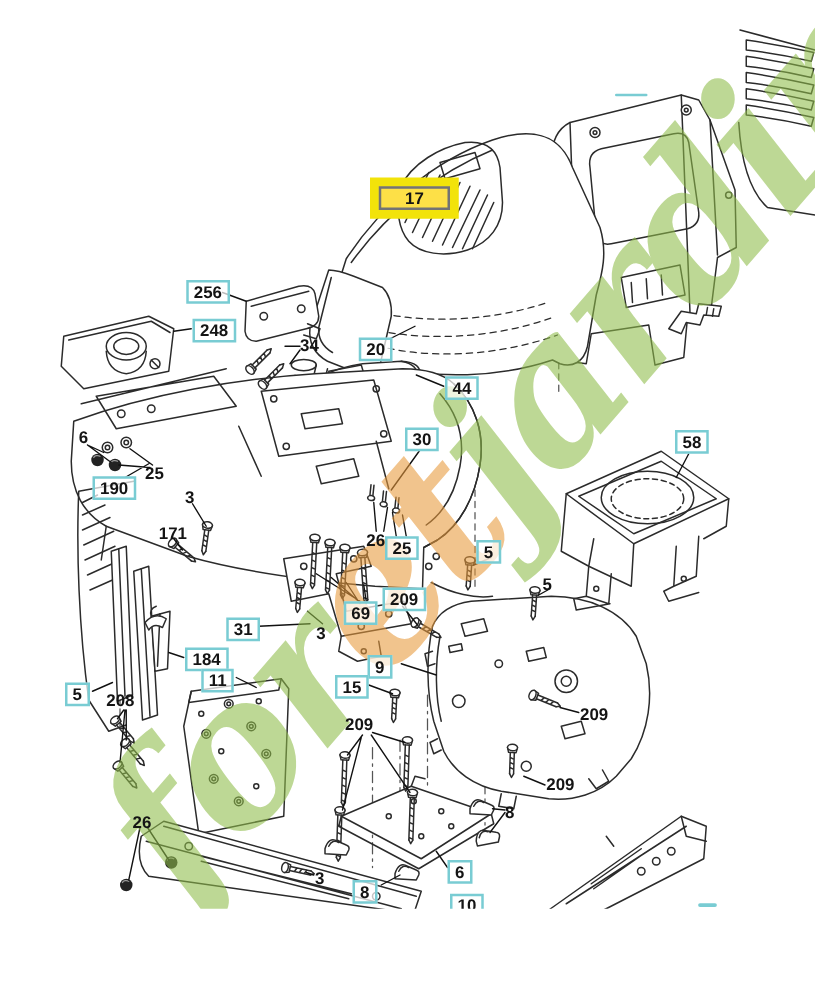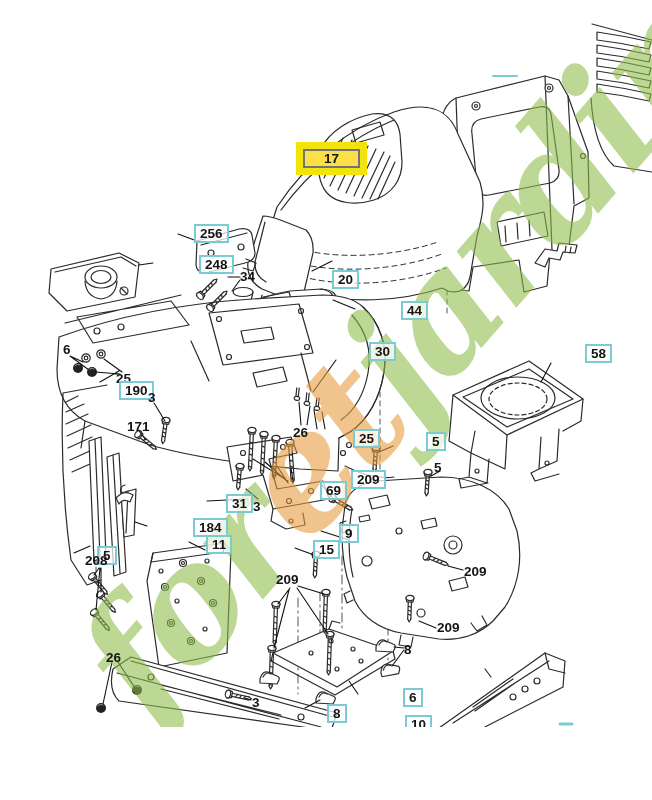--- a/index.html
+++ b/index.html
@@ -7,21 +7,21 @@
          font-family:"Liberation Sans",sans-serif;}
   .stage svg{position:absolute;left:0;top:0;z-index:1;}
   .watermark{position:absolute;left:50px;top:640px;transform:rotate(-49deg);transform-origin:0 0;
              font-family:"DejaVu Serif",serif;font-style:italic;font-weight:bold;
              font-size:158px;line-height:1;letter-spacing:-6px;white-space:nowrap;
              opacity:0.58;z-index:2;pointer-events:none;}
   .wm-g{color:#8fbc4a;} .wm-o{color:#e89a3c;}
   #callout-layer{position:absolute;left:0;top:0;width:652px;height:800px;z-index:3;}
   .callout{position:absolute;font-weight:bold;font-size:13.5px;line-height:15px;
            color:#141414;white-space:nowrap;}
-  .callout.boxed{border:2px solid #79ccd3;background:rgba(255,255,255,0.72);padding:0 4px;margin-left:45px;}
+  .callout.boxed{border:2px solid #79ccd3;background:rgba(255,255,255,0.72);padding:0 4px;}
   .callout.plain{padding:0;}
   .callout.highlight{border:2px solid #737373;background:#fde047;padding:0 19px;
                      box-shadow:0 0 0 7px #f2e30a;}
   .bottom-cover{position:absolute;left:0;top:727px;width:652px;height:73px;background:#fff;z-index:6;}
 </style>
 </head>
 <body>
 
 <div class="stage">
 

